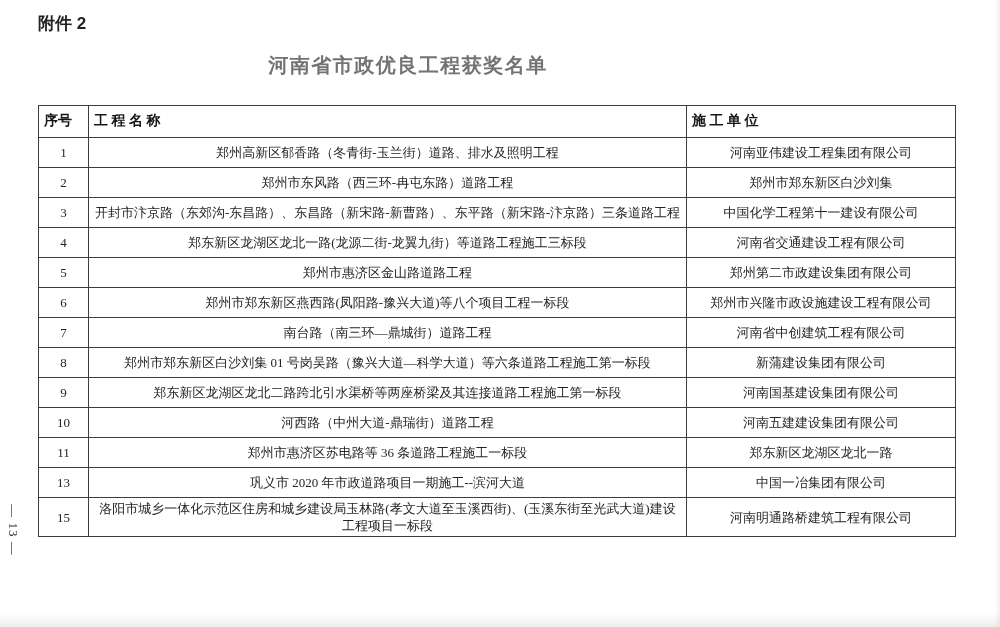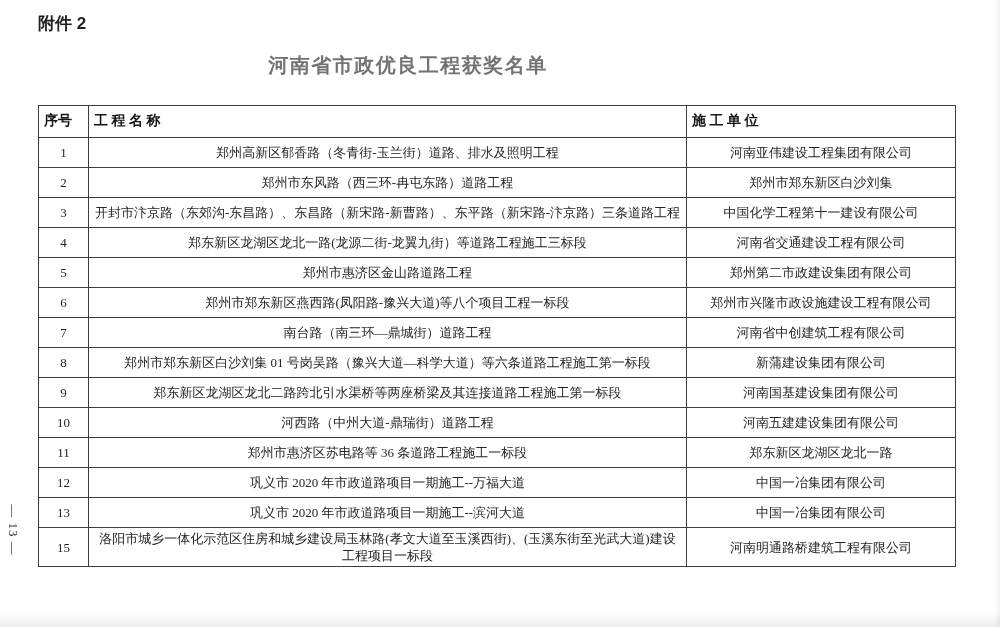--- a/index.html
+++ b/index.html
@@ -142,25 +142,20 @@
     <td class="cell-project">河西路（中州大道-鼎瑞街）道路工程</td>
     <td class="cell-company">河南五建建设集团有限公司</td>
   </tr>
 
   <tr>
     <td class="cell-no">11</td>
     <td class="cell-project">郑州市惠济区苏电路等 36 条道路工程施工一标段</td>
     <td class="cell-company">郑东新区龙湖区龙北一路</td>
   </tr>
 
-  <tr>
-    <td class="cell-no">12</td>
-    <td class="cell-project">巩义市 2020 年市政道路项目一期施工--万福大道</td>
-    <td class="cell-company">中国一冶集团有限公司</td>
-  </tr>
 
   <tr>
     <td class="cell-no">13</td>
     <td class="cell-project">巩义市 2020 年市政道路项目一期施工--滨河大道</td>
     <td class="cell-company">中国一冶集团有限公司</td>
   </tr>
 
 
   <tr>
     <td class="cell-no">15</td>

